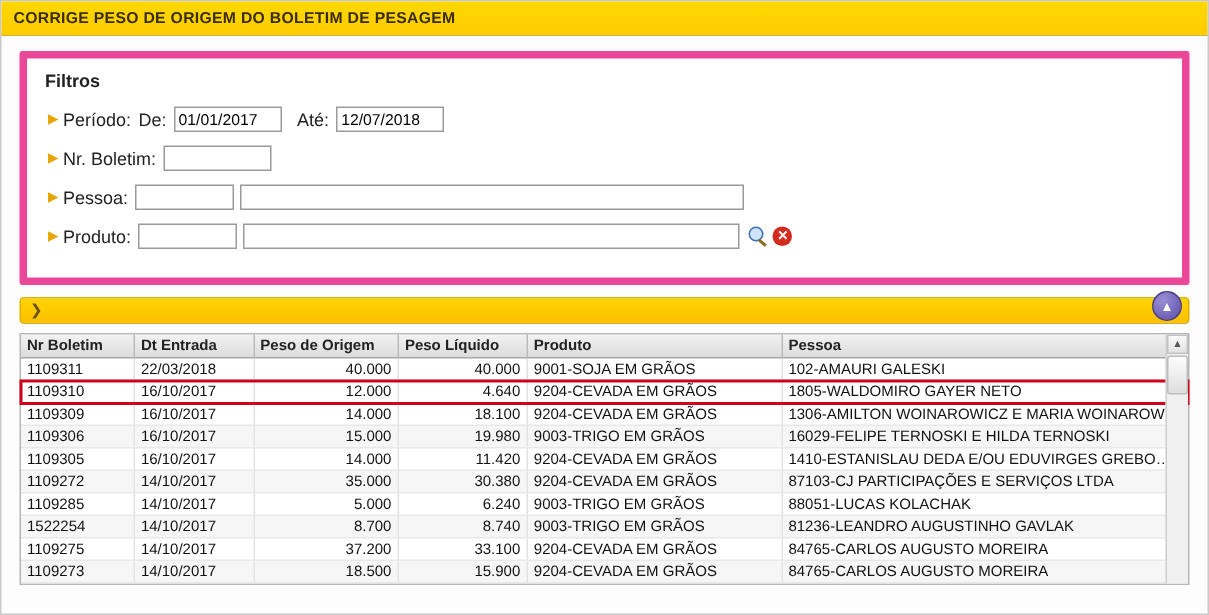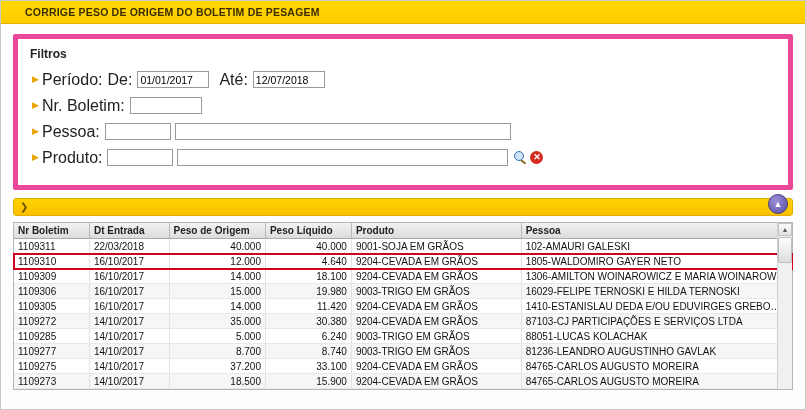--- a/index.html
+++ b/index.html
@@ -16,21 +16,21 @@
     box-sizing:border-box;
     border:1px solid #c9c9c9;
     background:#fdfdfd;
   }
   
   .titlebar{
     height:22px;
     background:linear-gradient(#ffd800,#ffcc00);
     border-bottom:1px solid #d8b400;
     display:flex;align-items:center;
-    padding-left:24px;
+    padding-left:8px;
     font-weight:bold;
     font-size:10.5px;
     color:#3a2d00;
     letter-spacing:.2px;
   }
   .titlebar .tb-text{white-space:nowrap;}
   
   .filtros{
     margin:10px 12px 0 12px;
     border:5px solid #ec4899;
@@ -51,21 +51,21 @@
     padding-left:4px;
   }
   .arrow{
     width:10px;
     color:#e8a400;
     font-size:9px;
     line-height:1;
   }
   .flabel{
     color:#222;
-    font-size:16px;
+    font-size:12px;
     margin-right:5px;
     white-space:nowrap;
   }
   .inp{
     border:1px solid #9a9a9a;
     background:#fff;
     height:15px;
     font-family:"Liberation Sans", sans-serif;
     font-size:10.5px;
     padding:0 2px;
@@ -306,21 +306,21 @@
           </tr>
           <tr>
             <td>1109285</td>
             <td>14/10/2017</td>
             <td class="num">5.000</td>
             <td class="num">6.240</td>
             <td>9003-TRIGO EM GRÃOS</td>
             <td>88051-LUCAS KOLACHAK</td>
           </tr>
           <tr class="alt">
-            <td>1109277</td>
+            <td>1522254</td>
             <td>14/10/2017</td>
             <td class="num">8.700</td>
             <td class="num">8.740</td>
             <td>9003-TRIGO EM GRÃOS</td>
             <td>81236-LEANDRO AUGUSTINHO GAVLAK</td>
           </tr>
           <tr>
             <td>1109275</td>
             <td>14/10/2017</td>
             <td class="num">37.200</td>

